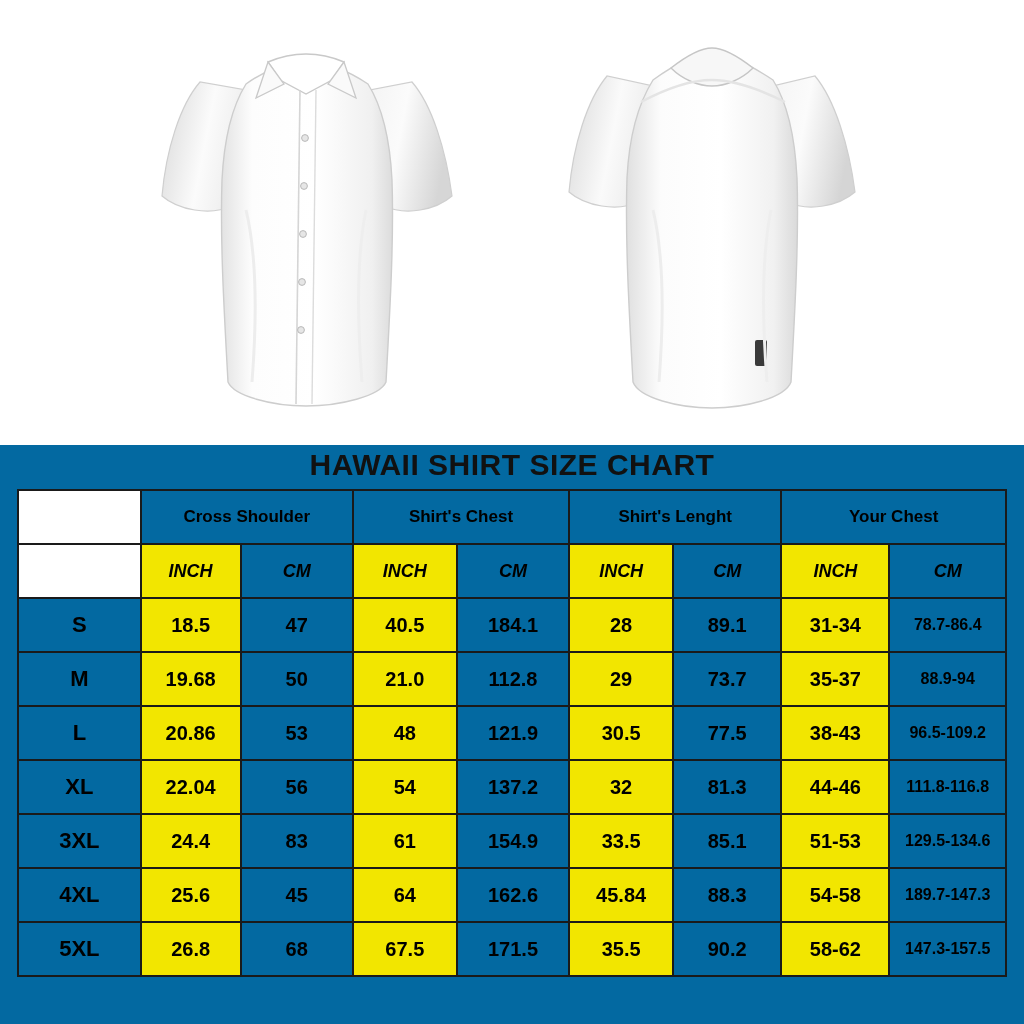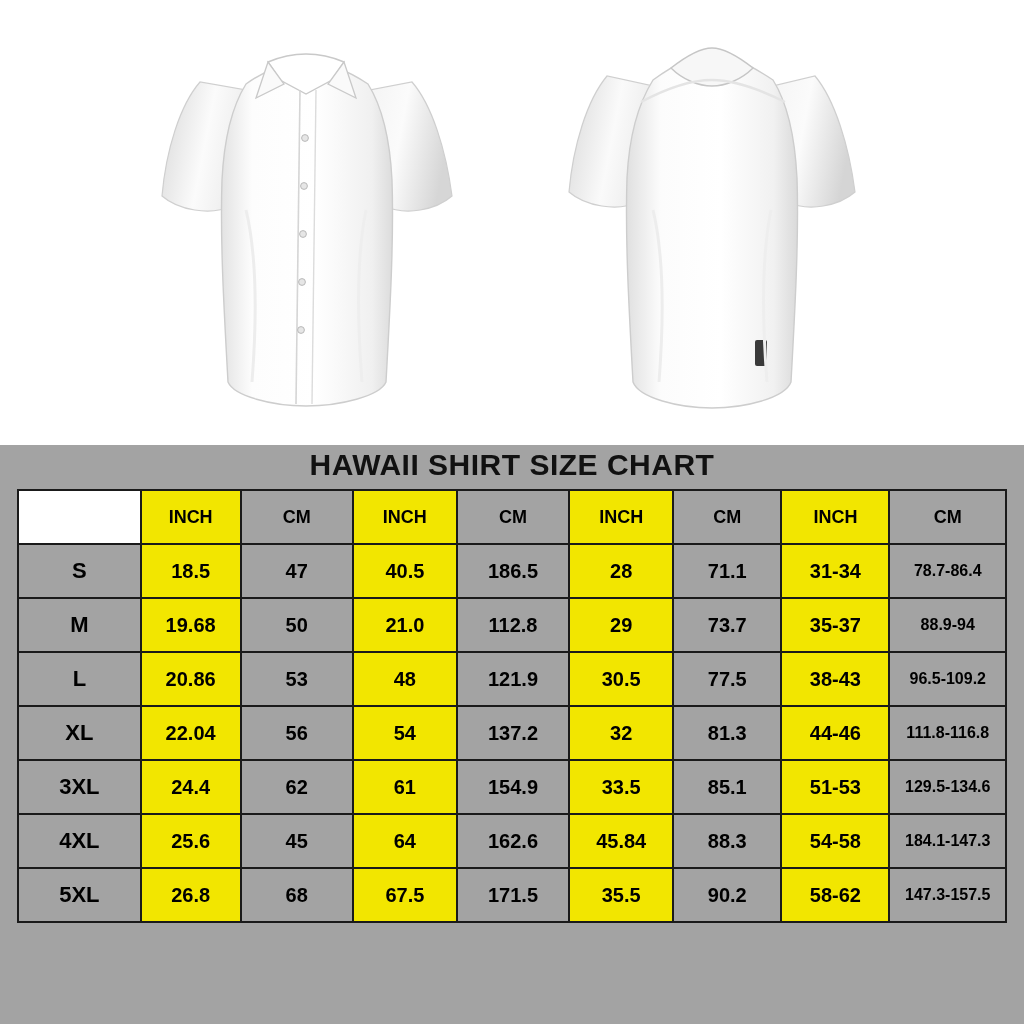--- a/index.html
+++ b/index.html
@@ -11,21 +11,21 @@
     width: 1024px;
     height: 1024px;
     font-family: "Liberation Sans", sans-serif;
     color: #000000;
     overflow: hidden;
   }
   .page {
     position: relative;
     width: 1024px;
     height: 1024px;
-    background: #a3a3a3;
+    background: #0369a1;
   }
 
   
   .shirts {
     position: relative;
     width: 1024px;
     height: 445px;
     background: #ffffff;
   }
 
@@ -74,20 +74,21 @@
     height: 52px;
     vertical-align: middle;
   }
   .grp-head {
     font-size: 17px;
     height: 43px;
   }
   .unit-head {
     font-size: 18px;
     height: 44px;
+    font-style: italic;
   }
   .yellow {
     background: #f2e600;
   }
   .size-label {
     font-size: 22px;
   }
   .cell {
     font-size: 20px;
   }
@@ -218,40 +219,47 @@
           <col class="col-b">
           <col class="col-c">
           <col class="col-d">
         <col class="col-e">
           <col class="col-f">
           <col class="col-g">
           <col class="col-h">
       </colgroup>
       <thead>
         <tr>
+          <th class="grp-head corner-cell"></th>
+          <th class="grp-head" colspan="2">Cross Shoulder</th>
+          <th class="grp-head" colspan="2">Shirt's Chest</th>
+          <th class="grp-head" colspan="2">Shirt's Lenght</th>
+          <th class="grp-head" colspan="2">Your Chest</th>
+        </tr>
+        <tr>
           <th class="unit-head corner-cell"></th>
           <th class="unit-head yellow">INCH</th>
           <th class="unit-head">CM</th>
           <th class="unit-head yellow">INCH</th>
           <th class="unit-head">CM</th>
           <th class="unit-head yellow">INCH</th>
           <th class="unit-head">CM</th>
           <th class="unit-head yellow">INCH</th>
           <th class="unit-head">CM</th>
         </tr>
       </thead>
       <tbody>
         <tr>
           <td class="size-label">S</td>
           <td class="cell yellow">18.5</td>
           <td class="cell">47</td>
           <td class="cell yellow">40.5</td>
-          <td class="cell">186.5</td>
+          <td class="cell">184.1</td>
           <td class="cell yellow">28</td>
-          <td class="cell">71.1</td>
+          <td class="cell">89.1</td>
           <td class="cell yellow">31-34</td>
           <td class="cell small">78.7-86.4</td>
         </tr>
         <tr>
           <td class="size-label">M</td>
           <td class="cell yellow">19.68</td>
           <td class="cell">50</td>
           <td class="cell yellow">21.0</td>
           <td class="cell">112.8</td>
           <td class="cell yellow">29</td>
@@ -277,38 +285,38 @@
           <td class="cell yellow">54</td>
           <td class="cell">137.2</td>
           <td class="cell yellow">32</td>
           <td class="cell">81.3</td>
           <td class="cell yellow">44-46</td>
           <td class="cell small">111.8-116.8</td>
         </tr>
         <tr>
           <td class="size-label">3XL</td>
           <td class="cell yellow">24.4</td>
-          <td class="cell">62</td>
+          <td class="cell">83</td>
           <td class="cell yellow">61</td>
           <td class="cell">154.9</td>
           <td class="cell yellow">33.5</td>
           <td class="cell">85.1</td>
           <td class="cell yellow">51-53</td>
           <td class="cell small">129.5-134.6</td>
         </tr>
         <tr>
           <td class="size-label">4XL</td>
           <td class="cell yellow">25.6</td>
           <td class="cell">45</td>
           <td class="cell yellow">64</td>
           <td class="cell">162.6</td>
           <td class="cell yellow">45.84</td>
           <td class="cell">88.3</td>
           <td class="cell yellow">54-58</td>
-          <td class="cell small">184.1-147.3</td>
+          <td class="cell small">189.7-147.3</td>
         </tr>
         <tr>
           <td class="size-label">5XL</td>
           <td class="cell yellow">26.8</td>
           <td class="cell">68</td>
           <td class="cell yellow">67.5</td>
           <td class="cell">171.5</td>
           <td class="cell yellow">35.5</td>
           <td class="cell">90.2</td>
           <td class="cell yellow">58-62</td>

